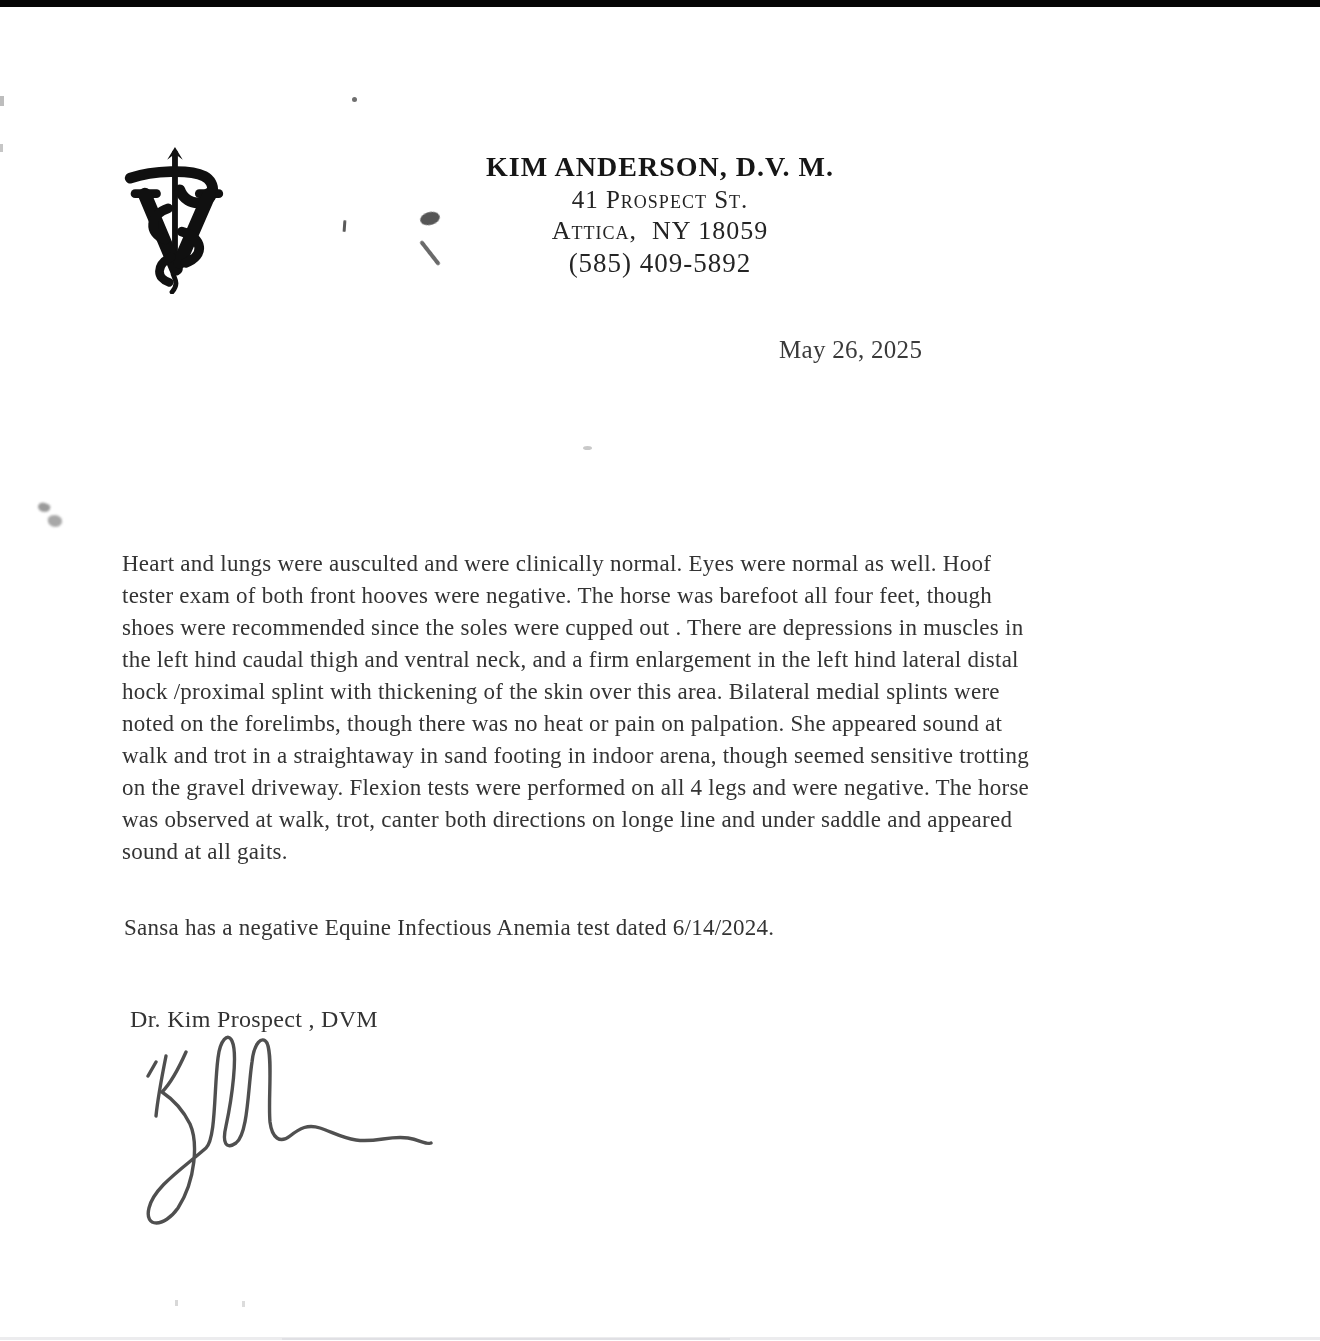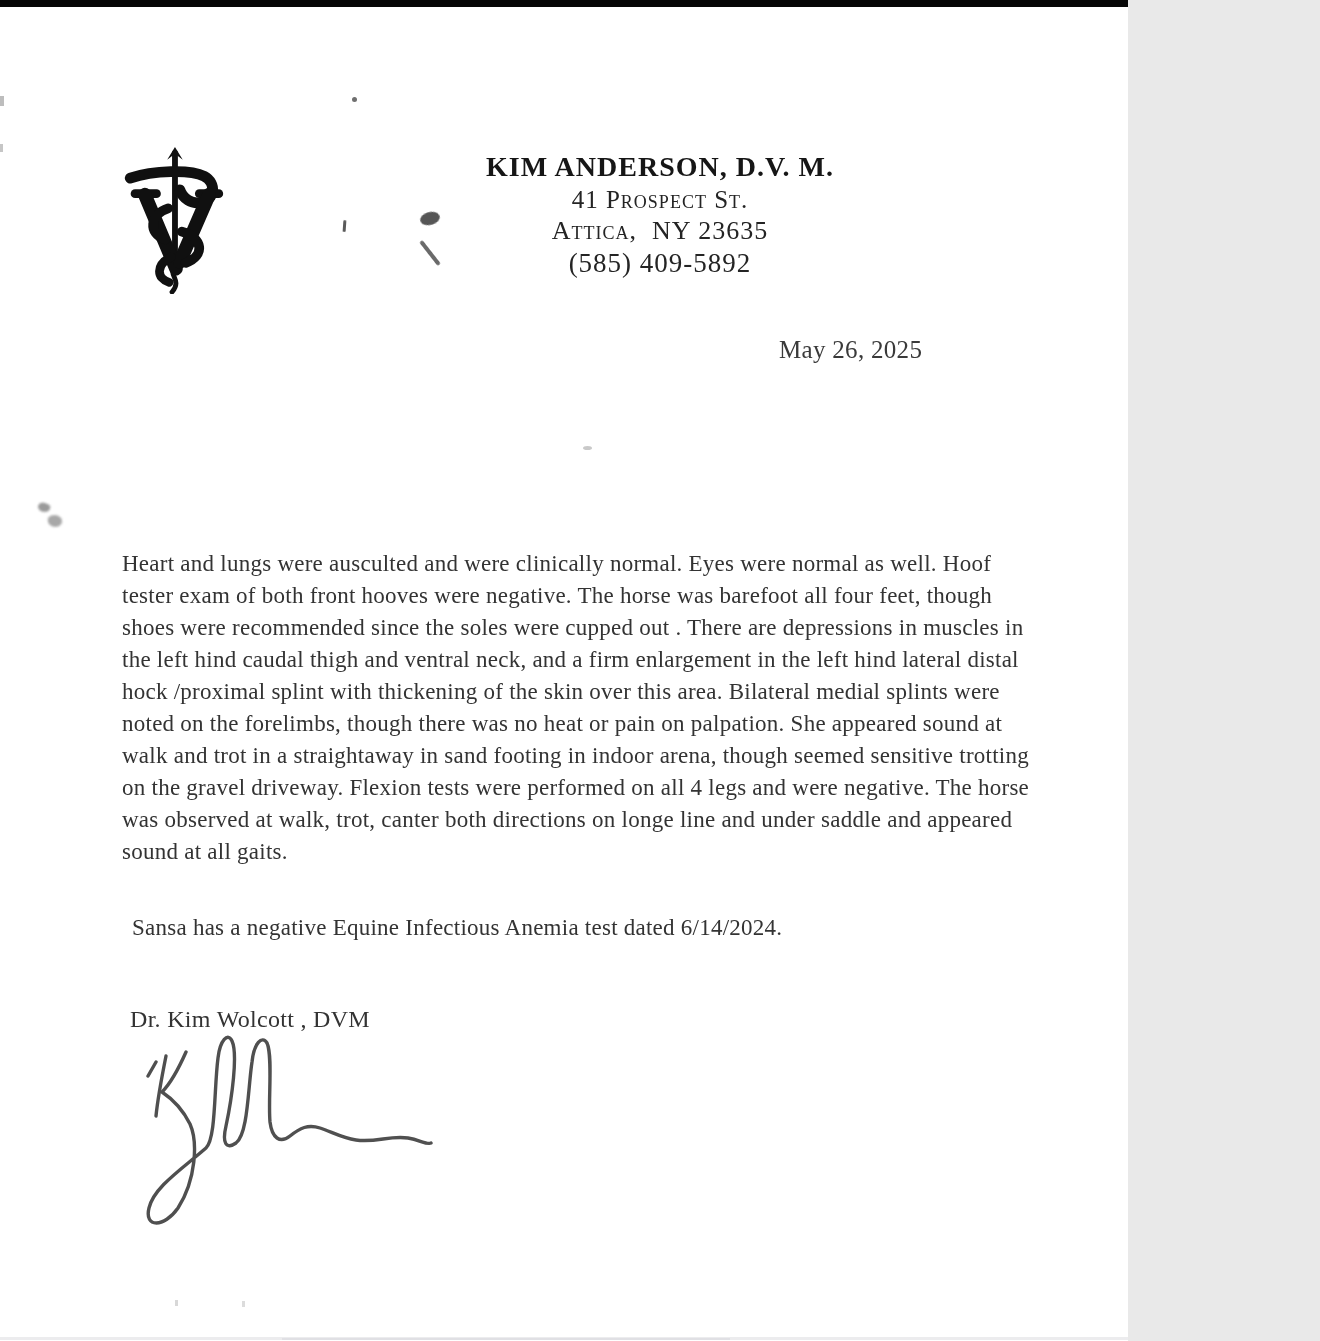--- a/index.html
+++ b/index.html
@@ -1,18 +1,18 @@
 <!DOCTYPE html>
 <html><head>
 <meta charset="utf-8">
 <style>
   html,body{margin:0;padding:0;background:#e9e9e9;}
   .page{
     position:relative;
-    width:1128px;height:1341px;
+    width:1320px;height:1341px;
     background:#ffffff;
     overflow:hidden;
     font-family:"Liberation Serif", serif;
     color:#333333;
   }
   .topbar{
     position:absolute;left:0;top:0;width:100%;height:7px;
     background:#060606;
   }
   .bottomline{
@@ -50,21 +50,21 @@
     font-size:25px;color:#3a3a3a;letter-spacing:.3px;
   }
   .para{
     position:absolute;left:122px;width:1090px;
     font-size:23px;line-height:32px;letter-spacing:.25px;
     color:#333333;
   }
   .lines{white-space:pre-line;}
   .p1{top:466px;}
   .p2{top:548px;}
-  .p3{top:912px;left:124px;margin-left:8px;}
+  .p3{top:912px;left:124px;}
   .signoff{
     position:absolute;left:130px;top:1006px;
     font-size:24px;color:#333333;letter-spacing:.3px;
   }
   .signature{
     position:absolute;left:128px;top:1026px;width:320px;height:220px;
   }
   
   .artifact{position:absolute;pointer-events:none;}
   .dot1{left:352px;top:97px;width:5px;height:5px;background:#6f6f6f;border-radius:50%;filter:blur(.6px);}
@@ -104,39 +104,39 @@
 
       <path d="M49,64 C30,70 28,90 46,96" stroke-width="10"></path>
       <path d="M63,88 C84,94 88,112 67,120" stroke-width="10"></path>
       <path d="M52,114 C36,122 37,136 50,140" stroke-width="9"></path>
     </g>
   </svg>
 
   <div class="header">
     <div class="name">KIM ANDERSON, D.V. M.</div>
     <div class="addr1">41 Prospect St.</div>
-    <div class="addr2">Attica,  NY 23635</div>
+    <div class="addr2">Attica,  NY 18059</div>
     <div class="phone">(585) 409-5892</div>
   </div>
 
   <div class="dateline">May 26, 2025</div>
 
   <div class="para p2 lines">Heart and lungs were ausculted and were clinically normal. Eyes were normal as well. Hoof
 tester exam of both front hooves were negative. The horse was barefoot all four feet, though
 shoes were recommended since the soles were cupped out . There are depressions in muscles in
 the left hind caudal thigh and ventral neck, and a firm enlargement in the left hind lateral distal
 hock /proximal splint with thickening of the skin over this area. Bilateral medial splints were
 noted on the forelimbs, though there was no heat or pain on palpation. She appeared sound at
 walk and trot in a straightaway in sand footing in indoor arena, though seemed sensitive trotting
 on the gravel driveway.  Flexion tests were performed on all 4 legs and were negative. The horse
 was observed at walk, trot, canter both directions on longe line and under saddle and appeared
 sound at all gaits.</div>
   <div class="para p3">Sansa has a negative Equine Infectious Anemia test dated  6/14/2024.</div>
 
-  <div class="signoff">Dr. Kim Wolcott , DVM</div>
+  <div class="signoff">Dr. Kim Prospect , DVM</div>
 
   <svg class="signature" viewBox="0 0 320 220" aria-hidden="true">
     <g fill="none" stroke="#414141" stroke-width="3.4" stroke-linecap="round" stroke-linejoin="round" opacity="0.92">
       <path d="M20,50 L28,36"></path>
       <path d="M38,30 C34,50 30,70 28,90"></path>
       <path d="M58,26 C50,44 42,58 34,66 C46,74 56,86 62,98 C70,116 68,154 50,182 C36,202 16,202 21,182 C26,161 54,143 78,122 C88,113 86,62 90,32 C92,14 100,6 104,15 C110,28 104,72 98,100 C94,117 98,124 108,117 C120,108 120,62 124,36 C126,17 134,9 139,17 C145,30 140,74 142,96 C144,112 152,118 162,110 C172,102 180,98 192,102 C204,106 214,112 228,114 C248,117 262,109 280,112 C292,114 299,119 303,117"></path>
     </g>
   </svg>
 
   <div class="artifact dot1"></div>

